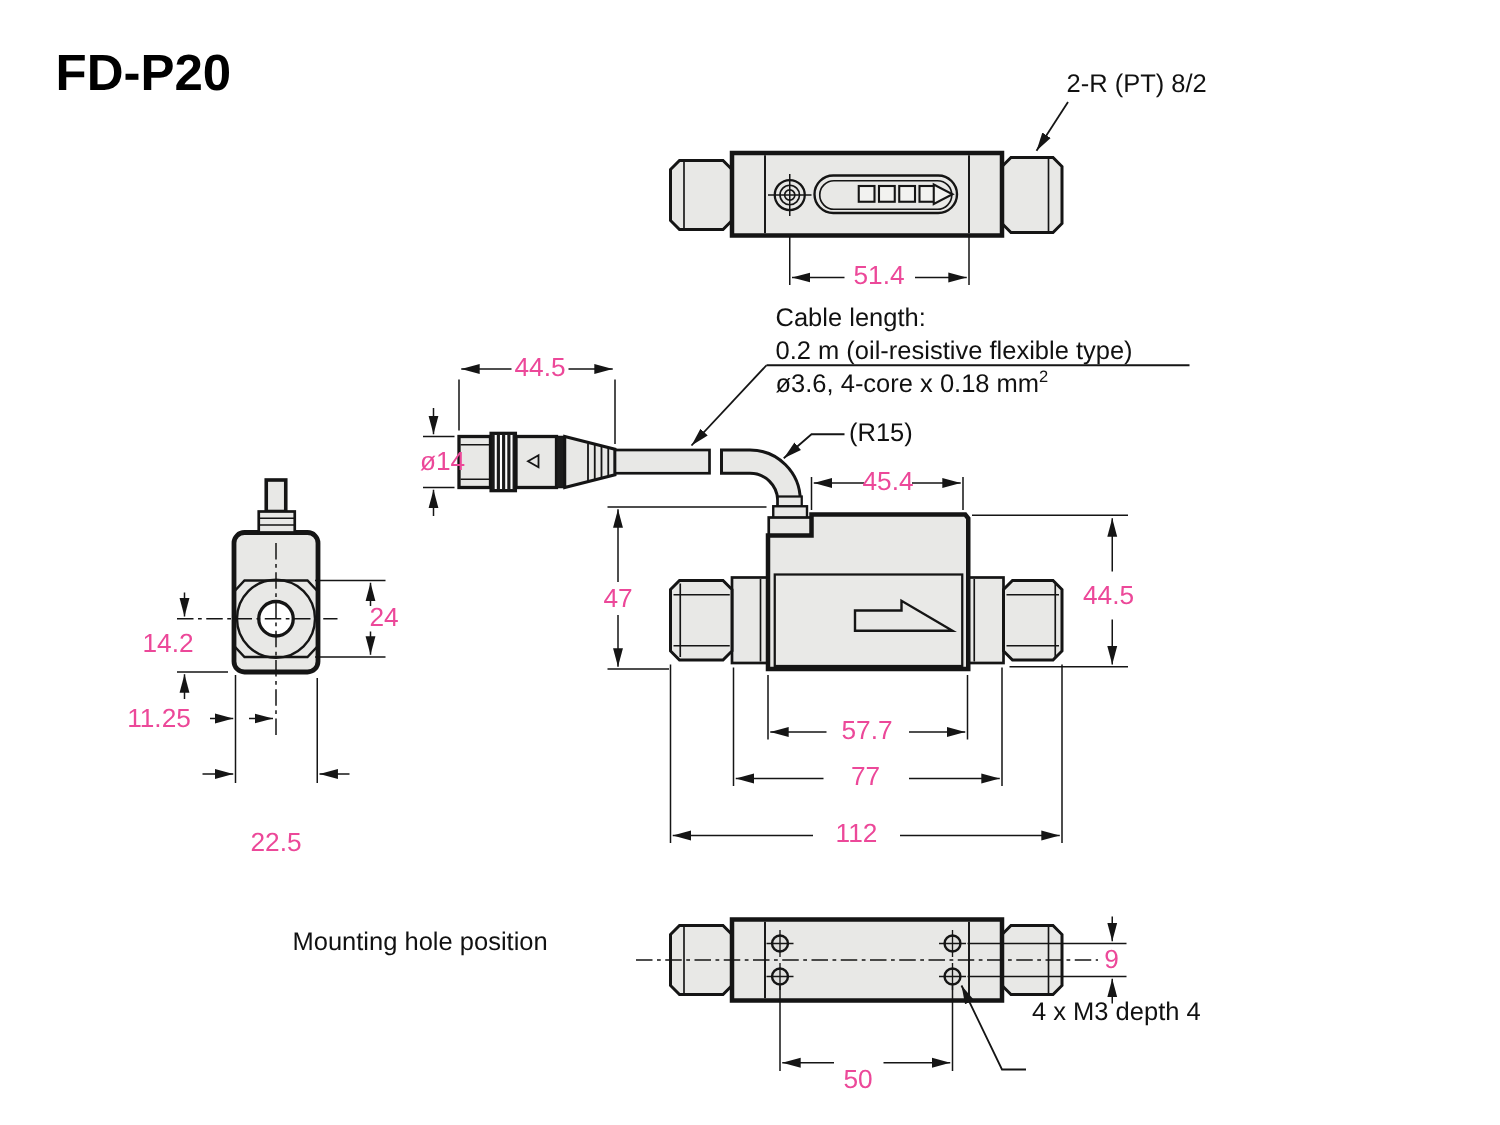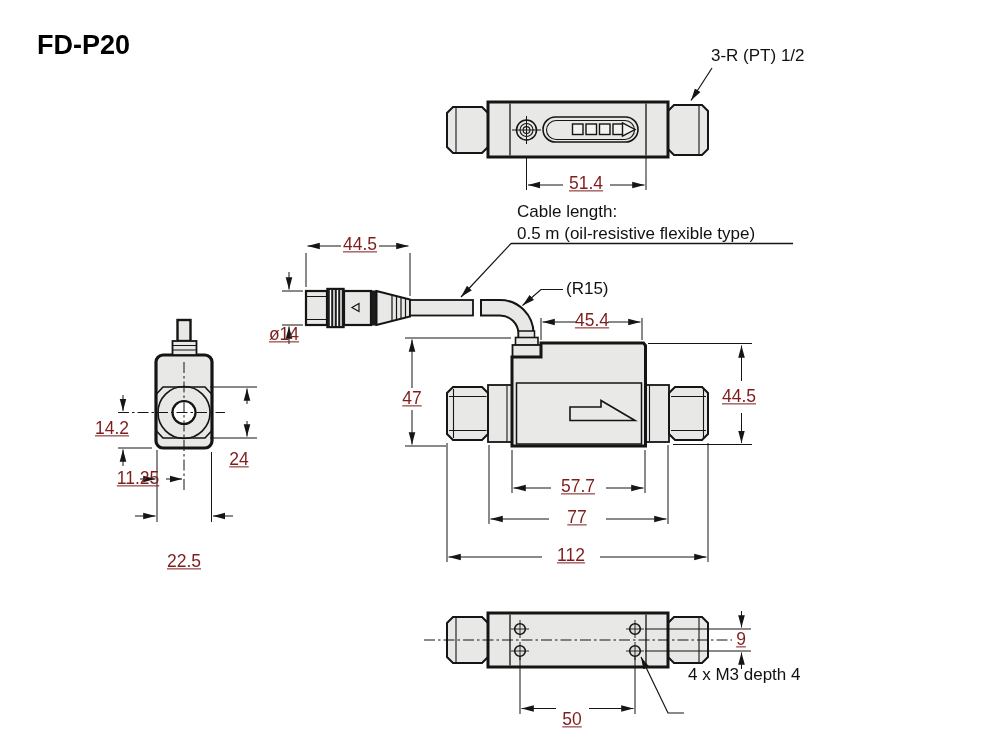--- a/index.html
+++ b/index.html
@@ -1,21 +1,21 @@
 <!DOCTYPE html>
 <html style="--bg: #ffffff;"><head>
 <meta charset="utf-8">
 <style>
   html,body{margin:0;padding:0;background:#fff;}
   #canvas{position:relative;width:1000px;height:750px;background:var(--bg,#fff);overflow:hidden;
           font-family:"Liberation Sans", sans-serif;}
   svg{position:absolute;left:0;top:0;}
-  .lbl{position:absolute;font-size:17.5px;color:#7f1d1d;white-space:nowrap;
-       transform:translate(-50%,-50%);line-height:1.1;text-decoration:underline;}
-  .title{position:absolute;font-size:27px;font-weight:bold;color:#000;white-space:nowrap;}
+  .lbl{position:absolute;font-size:17.5px;color:#ec4899;white-space:nowrap;
+       transform:translate(-50%,-50%);line-height:1.1;}
+  .title{position:absolute;font-size:34px;font-weight:bold;color:#000;white-space:nowrap;}
   .note{position:absolute;font-size:17px;color:#111;white-space:nowrap;transform:translate(0,-50%);}
   sup{font-size:11px;}
 </style>
 </head>
 <body>
 
 <div id="canvas">
 
 <svg width="1000" height="750" viewBox="0 0 1000 750">
   <defs>
@@ -196,38 +196,40 @@
     <path d="M520,657 V714 M635,657 V714" stroke-width="1"></path>
     <path d="M556,708.5 L521.5,708.5" stroke-width="1" marker-end="url(#arr)"></path>
     <path d="M589,708.5 L633.5,708.5" stroke-width="1" marker-end="url(#arr)"></path>
 
     <path d="M684,713 L668,713 L641,657" stroke-width="1.2" marker-end="url(#arr)"></path>
   </g>
 </svg>
 
   <div class="title" style="left:37px;top:30px;">FD-P20</div>
 
-  <div class="note" style="left:711px;top:56px;">3-R (PT) 1/2</div>
+  <div class="note" style="left:711px;top:56px;">2-R (PT) 8/2</div>
   <div class="lbl" style="left:586px;top:184px;">51.4</div>
 
   <div class="note" style="left:517px;top:212px;">Cable length:</div>
-  <div class="note" style="left:517px;top:234px;">0.5 m (oil-resistive flexible type)</div>
+  <div class="note" style="left:517px;top:234px;">0.2 m (oil-resistive flexible type)</div>
+  <div class="note" style="left:517px;top:256px;"><span>ø3.6, 4-core x 0.18 mm</span><sup>2</sup></div>
 
   <div class="lbl" style="left:360px;top:245px;">44.5</div>
-  <div class="lbl" style="left:284px;top:308px;margin-top:27px;">ø14</div>
+  <div class="lbl" style="left:295px;top:308px;">ø14</div>
   <div class="note" style="left:566px;top:289px;">(R15)</div>
 
   <div class="lbl" style="left:592px;top:321px;">45.4</div>
   <div class="lbl" style="left:412px;top:399px;">47</div>
   <div class="lbl" style="left:739px;top:397px;">44.5</div>
   <div class="lbl" style="left:578px;top:487px;">57.7</div>
   <div class="lbl" style="left:577px;top:518px;">77</div>
   <div class="lbl" style="left:571px;top:556px;">112</div>
 
-  <div class="lbl" style="left:239px;top:412px;margin-top:48px;">24</div>
+  <div class="lbl" style="left:256px;top:412px;">24</div>
   <div class="lbl" style="left:112px;top:429px;">14.2</div>
-  <div class="lbl" style="left:106px;top:479px;margin-left:32px;">11.25</div>
+  <div class="lbl" style="left:106px;top:479px;">11.25</div>
   <div class="lbl" style="left:184px;top:516px;margin-top:46px;">22.5</div>
 
+  <div class="note" style="left:195px;top:628px;">Mounting hole position</div>
   <div class="lbl" style="left:572px;top:708px;margin-top:12px;">50</div>
   <div class="lbl" style="left:741px;top:640px;">9</div>
   <div class="note" style="left:688px;top:675px;">4 x M3 depth 4</div>
 </div>
 
 </body></html>

